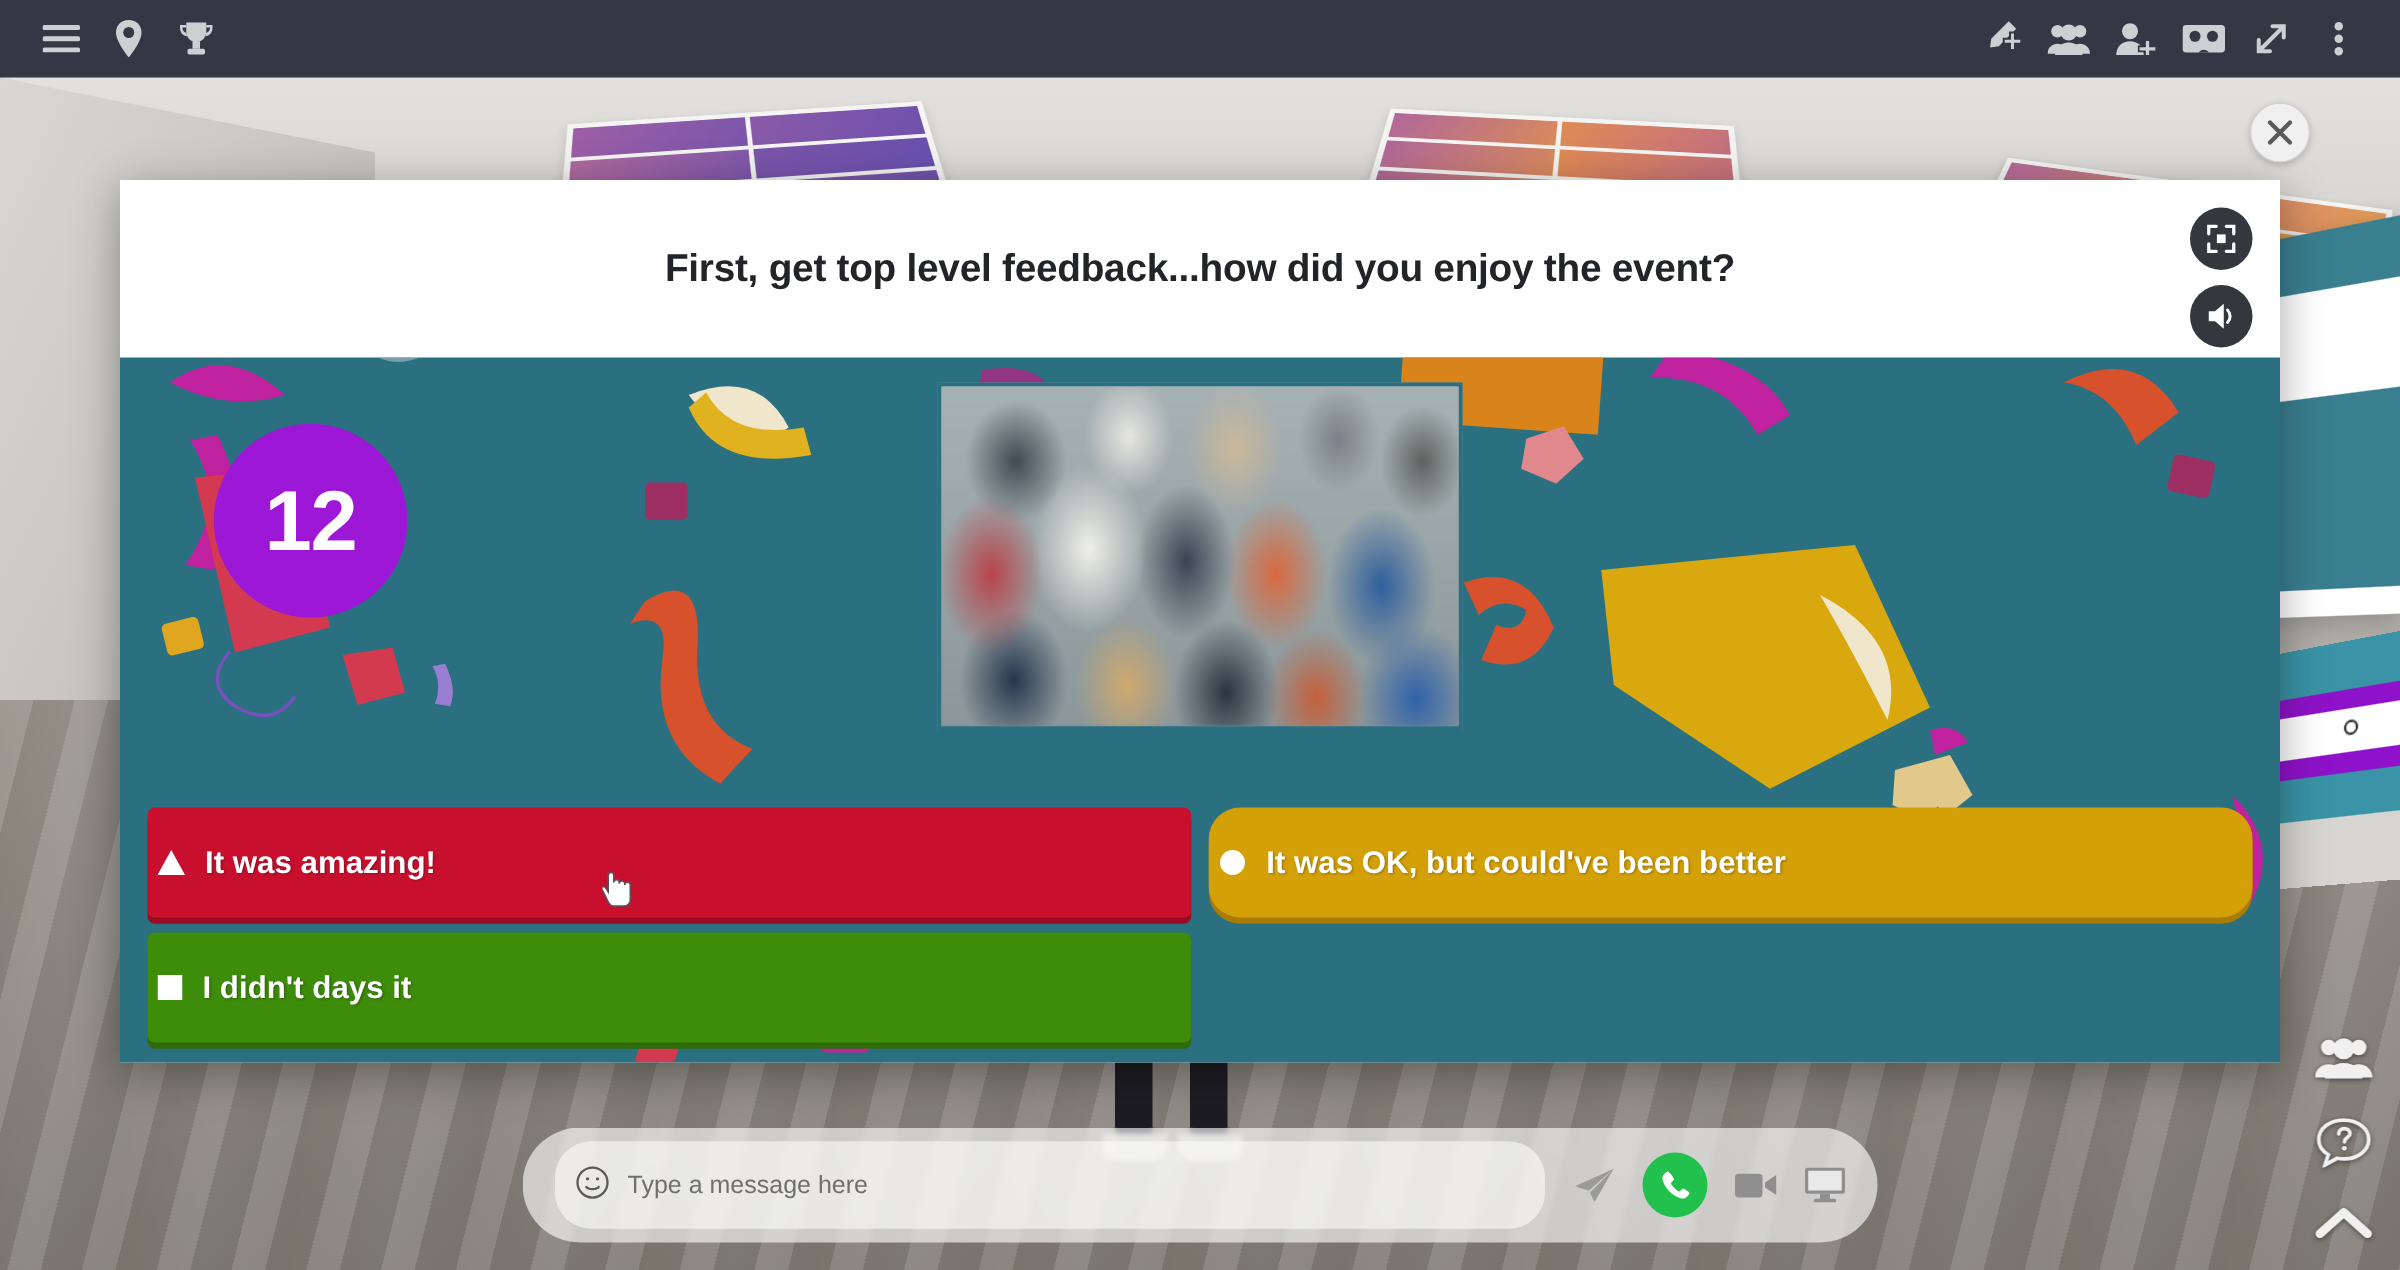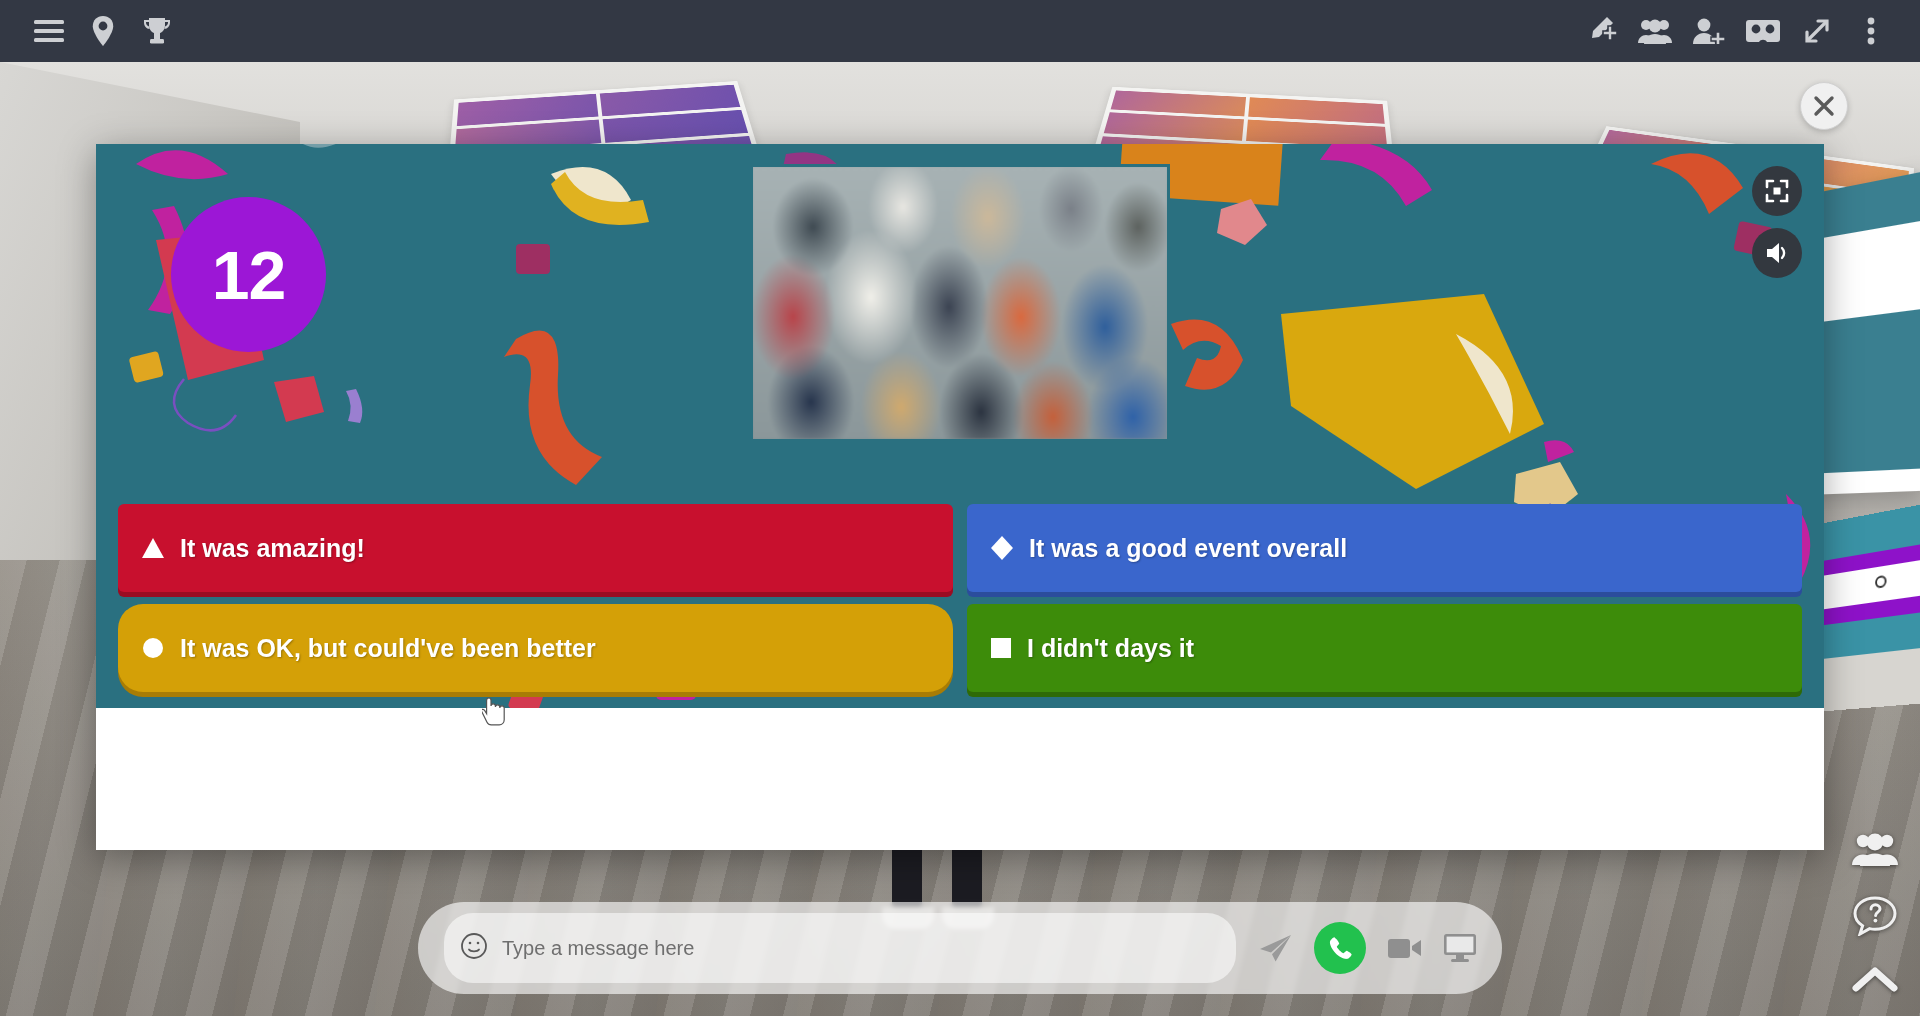--- a/index.html
+++ b/index.html
@@ -204,21 +204,21 @@
       linear-gradient(to bottom, #a7b2b4, #8b979a);
     filter: blur(1px);
   }
 
   .answers {
     position: absolute; left: 22px; right: 22px; bottom: 16px;
     display: grid; grid-template-columns: 1fr 1fr; gap: 12px 14px; z-index: 6;
   }
   .ans {
     height: 88px; border-radius: 6px; display: flex; align-items: center;
-    padding: 0 24px; color: #fff; font-size: 25px; font-weight: bold;
+    padding: 0 8px; color: #fff; font-size: 25px; font-weight: bold;
     cursor: pointer; text-shadow: 1px 1px 2px rgba(0,0,0,0.28);
   }
   .ans .shape { margin-right: 16px; display:flex; align-items:center; }
   .ans-red    { background: #c8102e; box-shadow: 0 5px 0 #9a0c23; }
   .ans-blue   { background: #3a66cc; box-shadow: 0 5px 0 #2b4d9c; }
   .ans-yellow { background: #d4a007; box-shadow: 0 5px 0 #a87c05; border-radius: 25px; }
   .ans-green  { background: #3d8c0a; box-shadow: 0 5px 0 #2e6a07; }
 
   
   .chatbar {
@@ -385,20 +385,23 @@
   </div>
 
   <div class="modal">
 
     <div class="modal-close">
       <svg width="22" height="22" viewBox="0 0 22 22" fill="none" stroke="#5a5a5a" stroke-width="3.4" stroke-linecap="round">
         <path d="M3 3l16 16M19 3L3 19"></path>
       </svg>
     </div>
 
+    <div class="modal-head">
+      <h1>First, get top level feedback...how did you enjoy the event?</h1>
+    </div>
 
     <div class="side-btns">
       <div class="round-btn">
         <svg width="24" height="24" viewBox="0 0 24 24" fill="none" stroke="#fff" stroke-width="2.6" stroke-linecap="round">
           <path d="M2 8V2h6"></path>
             <path d="M16 2h6v6"></path>
             <path d="M22 16v6h-6"></path>
             <path d="M8 22H2v-6"></path>
           <rect x="8.5" y="8.5" width="7" height="7" fill="#fff" stroke="none"></rect>
         </svg>
@@ -462,28 +465,20 @@
 
       <div class="answers">
         <div class="ans ans-red">
           <span class="shape">
             <svg width="22" height="20" viewBox="0 0 22 20">
                 <polygon points="11,0 22,20 0,20" fill="#fff"></polygon>
               </svg>
           </span>
           <span>It was amazing!</span>
         </div>
-        <div class="ans ans-blue">
-          <span class="shape">
-            <svg width="22" height="24" viewBox="0 0 22 24">
-                <polygon points="11,0 22,12 11,24 0,12" fill="#fff"></polygon>
-              </svg>
-          </span>
-          <span>It was a good event overall</span>
-        </div>
         <div class="ans ans-yellow">
           <span class="shape">
             <svg width="22" height="22" viewBox="0 0 22 22">
                 <circle cx="11" cy="11" r="10" fill="#fff"></circle>
               </svg>
           </span>
           <span>It was OK, but could've been better</span>
         </div>
         <div class="ans ans-green">
           <span class="shape">

